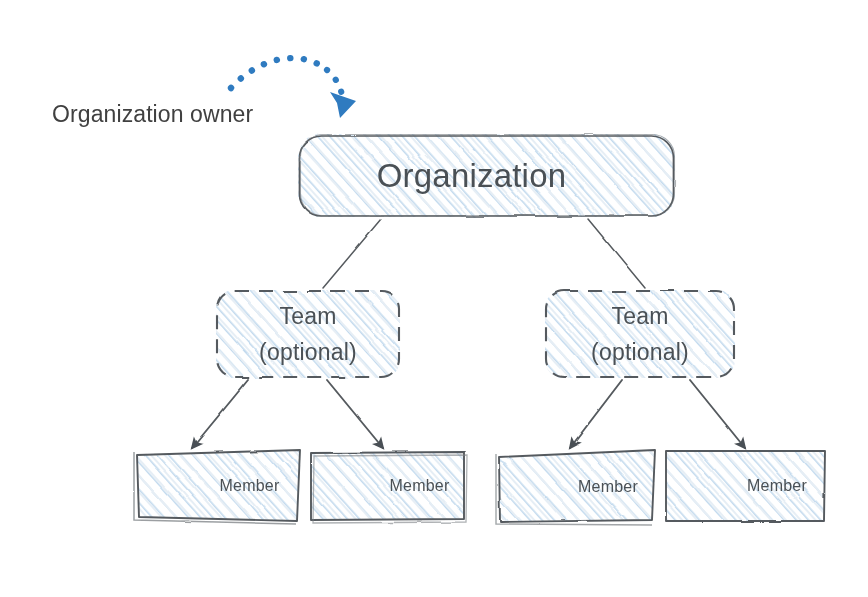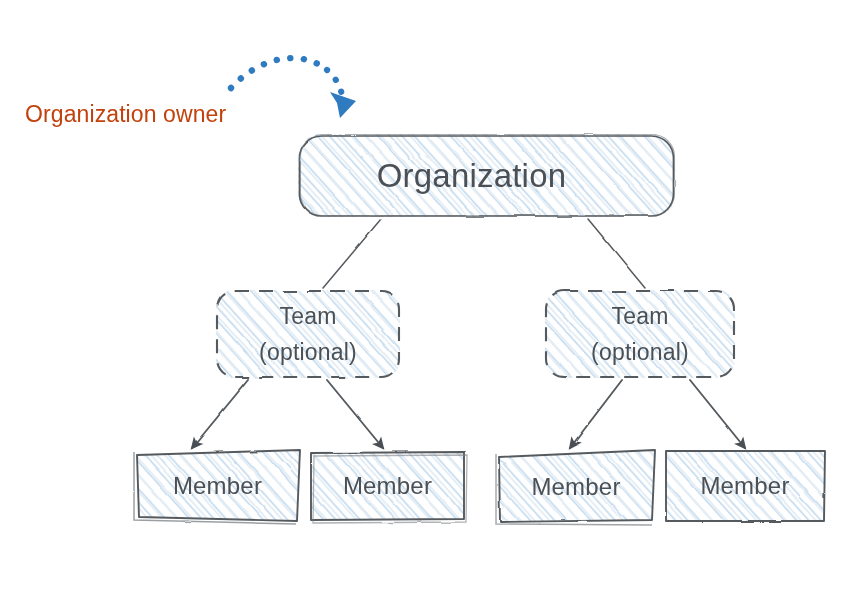--- a/index.html
+++ b/index.html
@@ -42,29 +42,31 @@
     font-size: 33px;
     font-weight: 400;
   }
   .node-label.team {
     font-size: 23px;
     line-height: 1.22;
     font-weight: 400;
     gap: 7px;
   }
   .node-label.member {
-    font-size: 24px;
+    font-size: 16px;
     font-weight: 400;
+    margin-left: 32px;
   }
   .annotation-label {
     position: absolute;
     font-size: 23px;
-    color: #c2410c;
+    color: #404040;
     white-space: nowrap;
     letter-spacing: 0.1px;
+    margin-left: 27px;
   }
 </style>
 </head>
 <body>
 
 <div id="diagram-canvas">
 
   <svg id="diagram-svg" viewBox="0 0 868 597">
     <defs>
       <pattern id="hatch" width="9" height="9" patternTransform="rotate(-42)" patternUnits="userSpaceOnUse">

